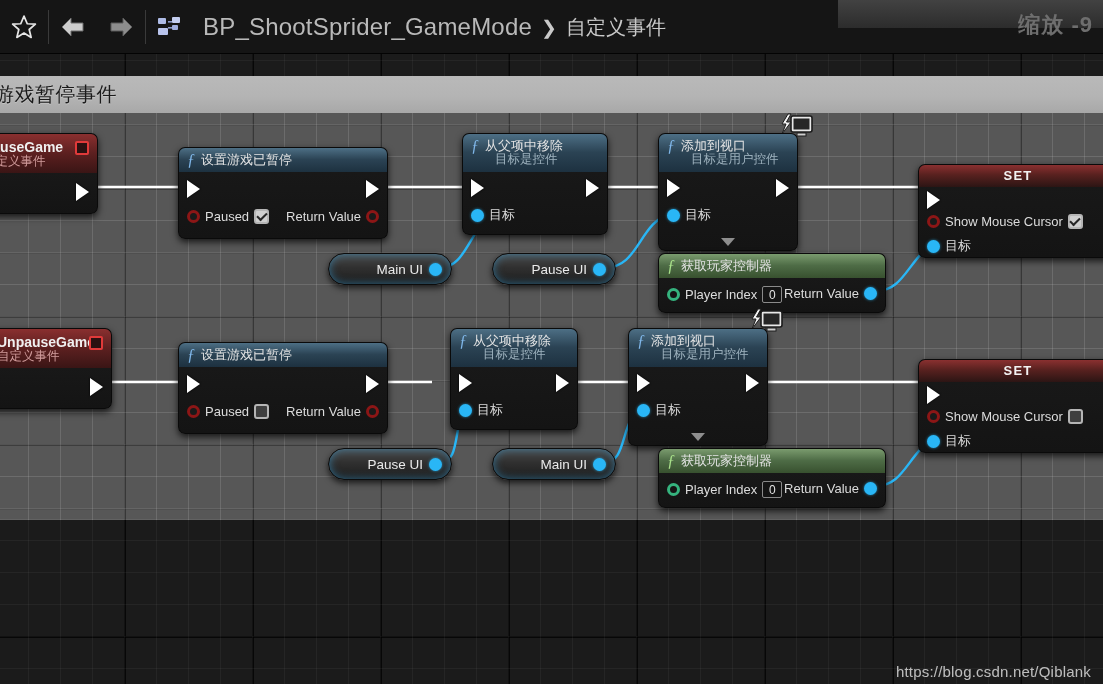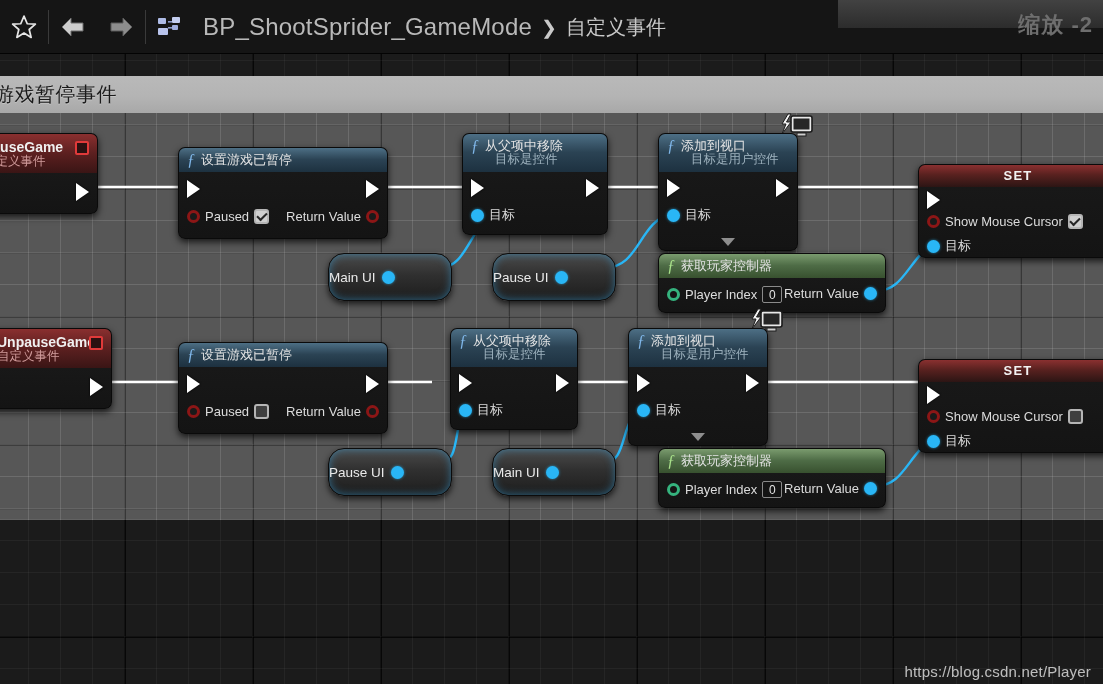--- a/index.html
+++ b/index.html
@@ -158,25 +158,25 @@
     position:absolute;right:8px;top:7px;width:14px;height:14px;
     border:2px solid #e03a3a;border-radius:2px;background:#2b1111;
     box-sizing:border-box;
   }
   .client-ico{
     position:absolute;right:-16px;top:-20px;width:36px;height:28px;
   }
 
   
   .pill{
-    position:absolute;height:48px;border-radius:16px;
+    position:absolute;height:32px;border-radius:16px;
     background:linear-gradient(to bottom,#4b4b4b 0%,#303030 45%,#1d1d1d 100%);
     box-shadow:0 3px 6px rgba(0,0,0,.7),inset 0 0 9px rgba(60,170,230,.55);
     border:1px solid #0c0c0c;
-    display:flex;align-items:center;justify-content:flex-start;
+    display:flex;align-items:center;justify-content:flex-end;
     padding-right:9px;gap:6px;box-sizing:border-box;
   }
   .pill .pill-label{color:#eaeaea;font-size:13.5px;}
 
   
   .wires{position:absolute;left:0;top:0;width:1103px;height:684px;pointer-events:none;}
 
   
   .wm{
     position:absolute;right:14px;bottom:38px;
@@ -528,21 +528,21 @@
 
   <div class="pill" style="left:328px;top:448px;width:124px;">
     <span class="pill-label">Pause UI</span>
     <div class="circ filled-blue"></div>
   </div>
   <div class="pill" style="left:492px;top:448px;width:124px;">
     <span class="pill-label">Main UI</span>
     <div class="circ filled-blue"></div>
   </div>
 
-  <div class="wm-url">https://blog.csdn.net/Player</div>
+  <div class="wm-url">https://blog.csdn.net/Qiblank</div>
 
   <div class="toolbar">
     <div class="tb-tab-hl"></div>
 
     <div class="tb-cell">
       <svg class="star" viewBox="0 0 24 24">
         <polygon points="12,2 15,9 22.5,9.4 16.8,14.3 18.6,21.6 12,17.6 5.4,21.6 7.2,14.3 1.5,9.4 9,9" fill="none" stroke="#e6e6e6" stroke-width="1.6" stroke-linejoin="round"></polygon>
       </svg>
     </div>
 
@@ -569,16 +569,16 @@
         <rect x="1" y="12" width="10" height="7" rx="1" fill="#b9c4ec"></rect>
         <rect x="11" y="5" width="4" height="1.6" fill="#8c99c9"></rect>
         <rect x="11" y="11" width="4" height="1.6" fill="#8c99c9"></rect>
       </svg>
     </div>
 
     <div class="crumb">BP_ShootSprider_GameMode</div>
     <div class="chev">❯</div>
     <div class="crumb2">自定义事件</div>
 
-    <div class="zoomlabel">缩放 -2</div>
+    <div class="zoomlabel">缩放 -9</div>
   </div>
 
 </div>
 
 </body></html>

